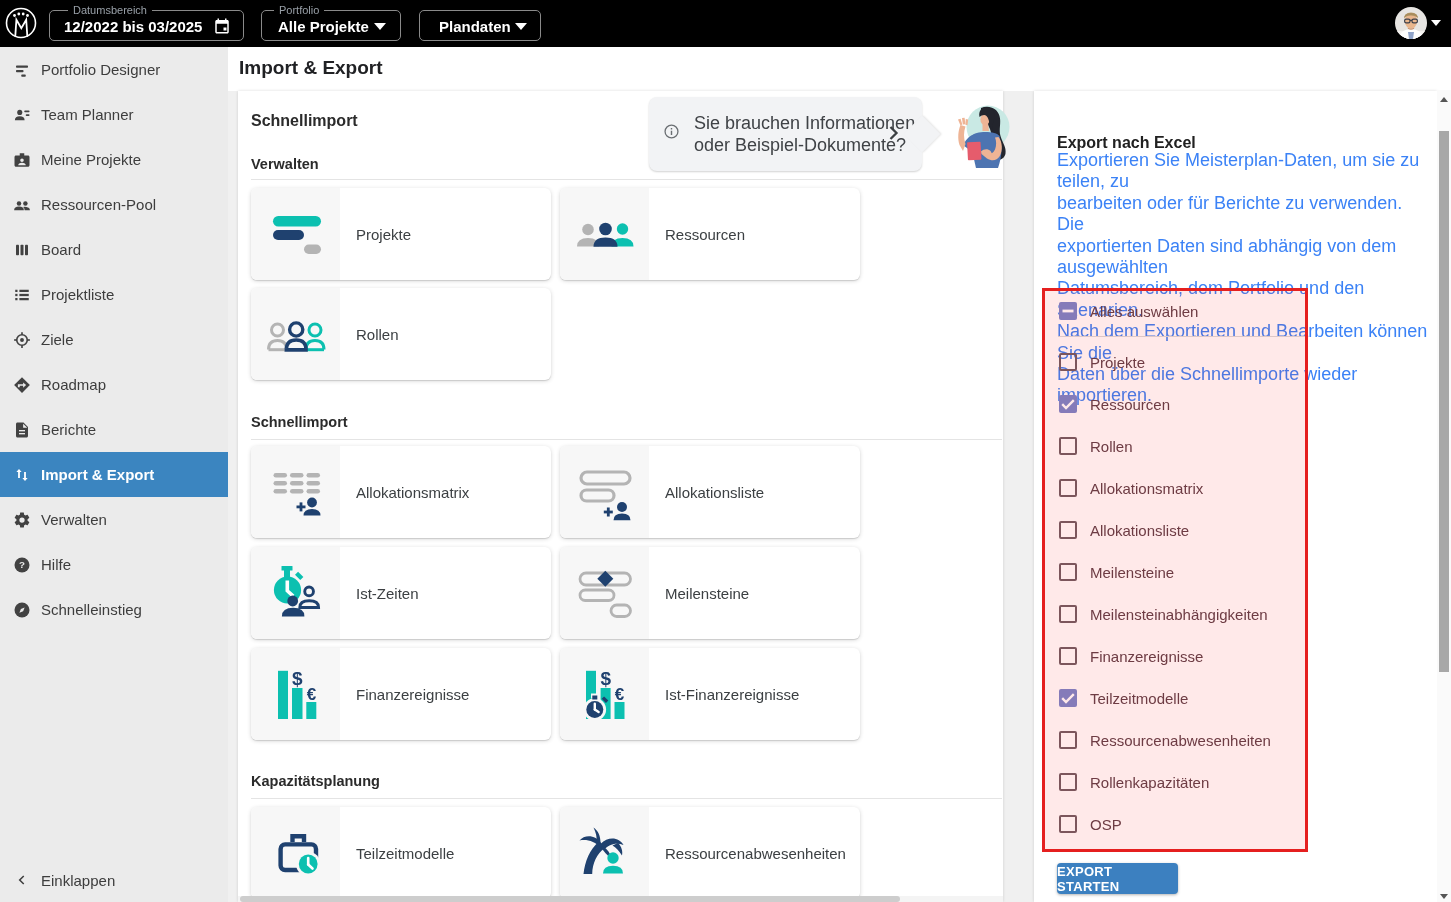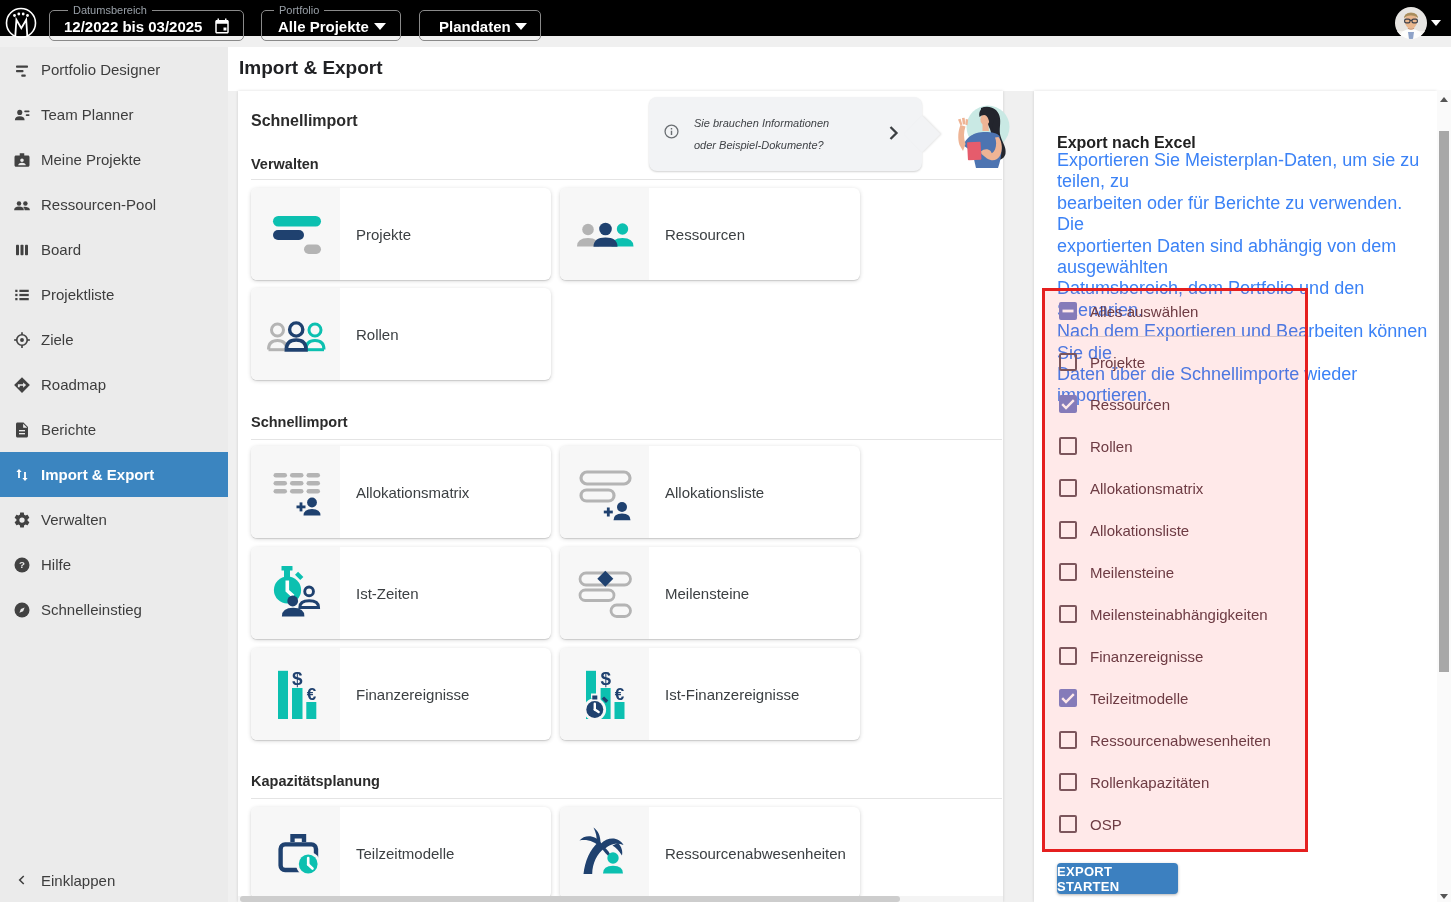--- a/index.html
+++ b/index.html
@@ -1,20 +1,20 @@
 <!DOCTYPE html>
 <html><head>
 <meta charset="utf-8">
 <style>
 * { margin:0; padding:0; box-sizing:border-box; }
 html,body { width:1451px; height:902px; overflow:hidden; font-family:"Liberation Sans", sans-serif; background:#f0f0f0; }
 #page { position:relative; width:1451px; height:902px; }
 
 
-#topbar { position:absolute; left:0; top:0; width:1451px; height:36px; background:#000; }
+#topbar { position:absolute; left:0; top:0; width:1451px; height:47px; background:#000; }
 .tb-field { position:absolute; top:10px; height:31px; border:1px solid #8a8a8a; border-radius:5px; color:#fff; }
 .tb-label { position:absolute; top:-7px; font-size:11px; color:#99a0a8; background:#000; padding:0 5px; line-height:12px; }
 .tb-text { font-size:15px; font-weight:bold; color:#fff; white-space:nowrap; }
 
 
 #sidebar { position:absolute; left:0; top:47px; width:228px; height:855px; background:#ebebeb; }
 .nav-item { position:relative; height:45px; display:flex; align-items:center; color:#3d3d3d; font-size:15px; }
 .nav-item svg { position:absolute; left:13px; width:18px; height:18px; }
 .nav-item .nav-txt { position:absolute; left:41px; }
 .nav-item.active { background:#3b85c0; color:#fff; font-weight:bold; }
@@ -26,21 +26,21 @@
 .sec-h2 { position:absolute; left:13px; font-size:14.5px; font-weight:bold; color:#2b2b2b; }
 .rule { position:absolute; left:13px; width:751px; border-top:1px solid #e4e4e4; }
 .card { position:absolute; width:300px; height:92px; background:#fff; border-radius:6px; box-shadow:0 1px 1px rgba(0,0,0,0.12), 0 1px 4px rgba(0,0,0,0.16); overflow:hidden; }
 .card .iconbox { position:absolute; left:0; top:0; width:89px; height:92px; background:#f7f7f7; }
 .card .lbl { position:absolute; left:105px; top:0; height:92px; display:flex; align-items:center; font-size:15px; color:#3c4043; }
 .card svg.ic { position:absolute; left:14px; top:14px; }
 
 
 #banner { position:absolute; left:411px; top:6px; width:273px; height:74px; background:#f2f3f5; border-radius:8px; box-shadow:0 1px 2px rgba(0,0,0,0.18); }
 #banner-tail { position:absolute; left:671px; top:30px; width:26px; height:26px; background:#f2f3f5; transform:rotate(45deg); box-shadow:1px -1px 2px rgba(0,0,0,0.10); }
-#banner .btxt { position:absolute; left:45px; top:15px; font-size:11px; color:#3f4246; line-height:22px;font-style:italic; }
+#banner .btxt { position:absolute; left:45px; top:15px; font-size:18px; color:#3f4246; line-height:22px; }
 
 
 #rightpanel { position:absolute; left:1034px; top:91px; width:403px; height:811px; background:#fff; box-shadow:0 0 3px rgba(0,0,0,0.14); }
 #rightpanel h3 { position:absolute; left:23px; top:20px; font-size:16px; font-weight:bold; color:#212121;margin-top:23px; }
 #rightpanel .para { position:absolute; left:23px; top:59px; font-size:18px; line-height:21.4px; color:#3b82f6; width:372px; }
 .cb-row { position:absolute; left:8px; width:266px; height:42px; display:flex; align-items:center; }
 .cb-box { position:absolute; left:17px; width:18px; height:18px; border:2px solid #6f5d64; border-radius:2px; }
 .cb-box.on { border:none; background:#7986cb; }
 .cb-lbl { position:absolute; left:48px; font-size:15px; color:#5f4049; }
 #cb-overlay { position:absolute; left:8px; top:197px; width:266px; height:564px; background:rgba(255,16,16,0.095); border:3px solid #e51f1f; }

